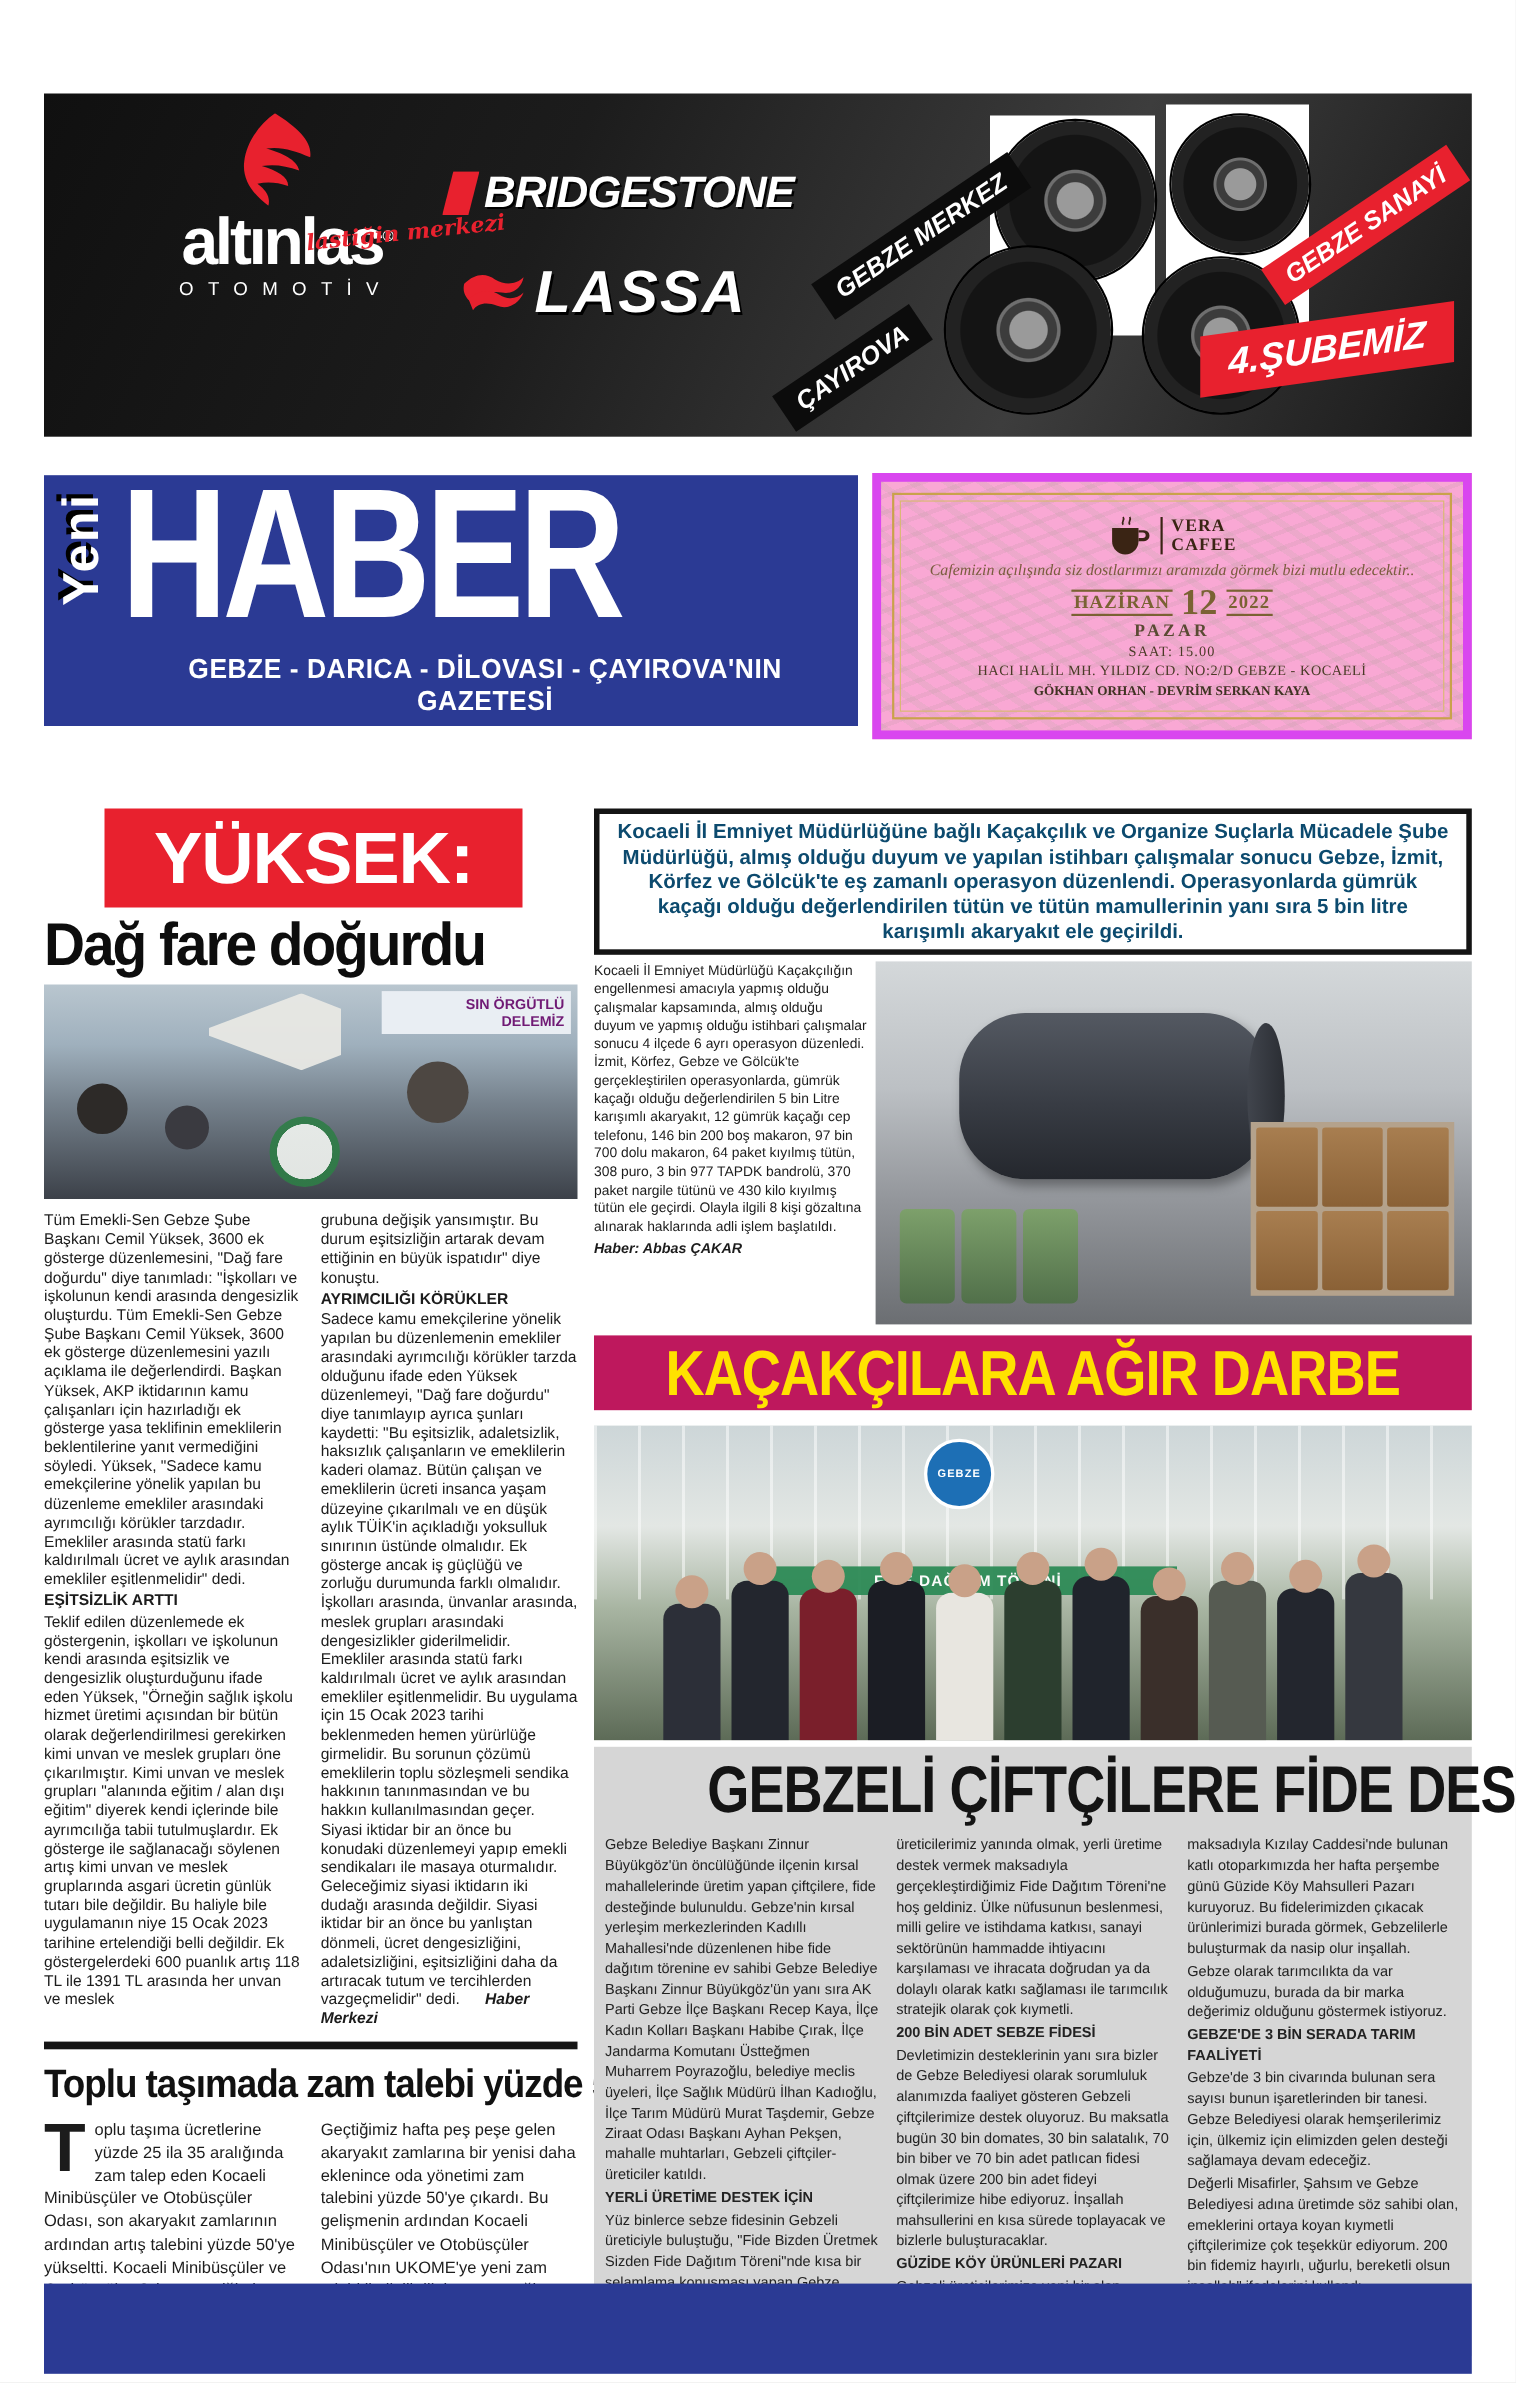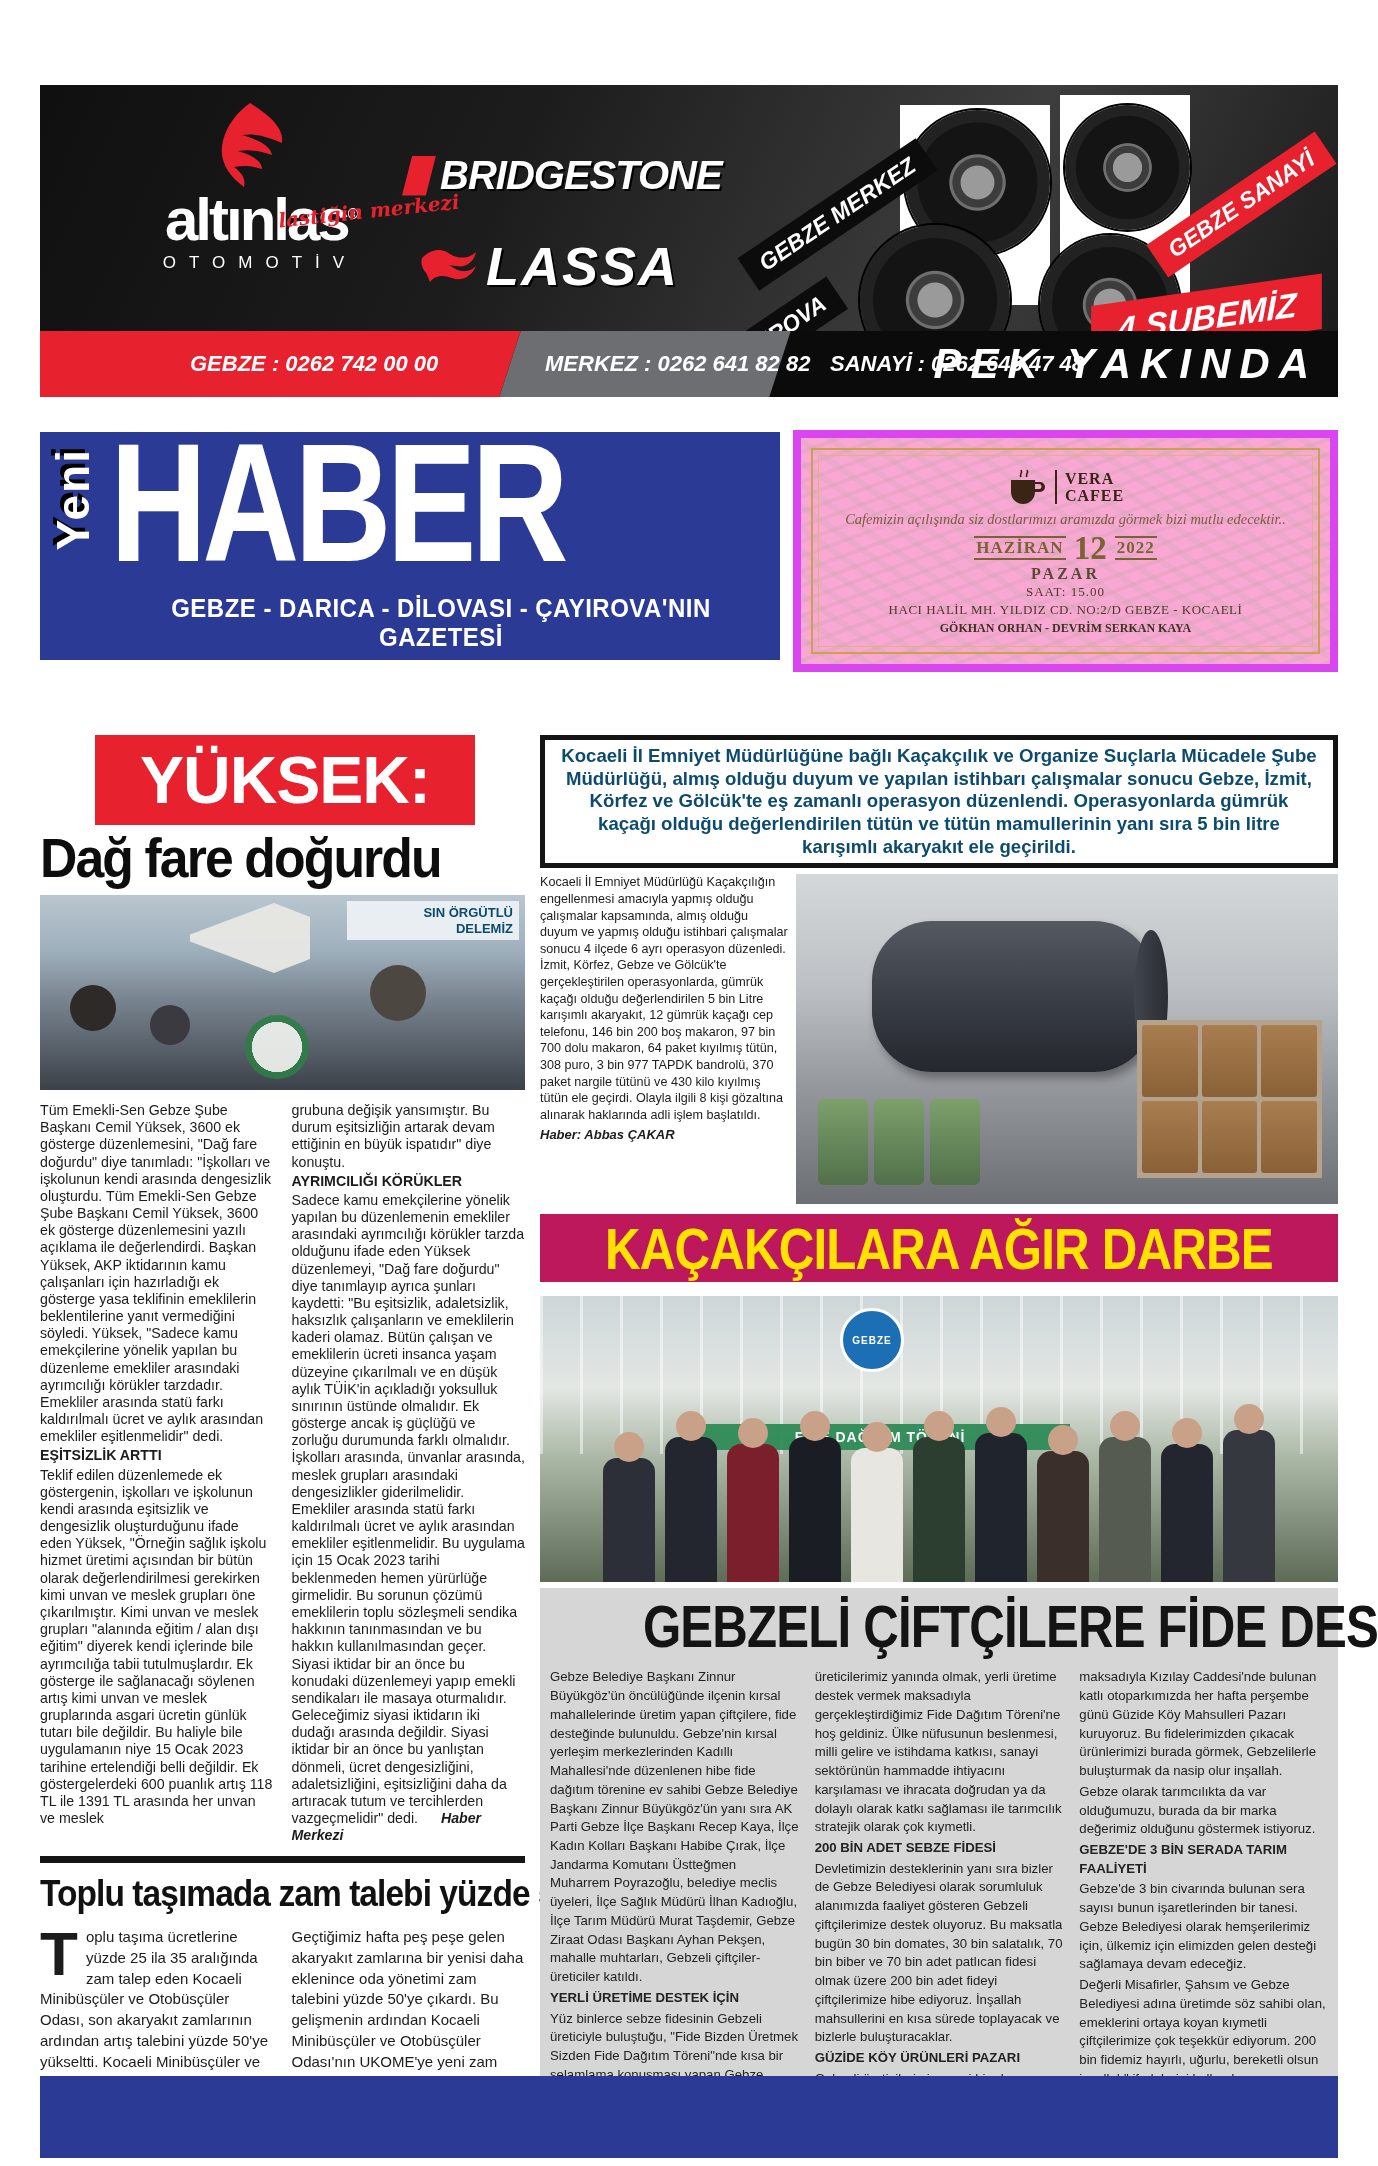--- a/index.html
+++ b/index.html
@@ -87,21 +87,21 @@
   
   .leftcol{position:absolute;left:40px;top:735px;width:485px;}
   .kicker{width:380px;margin-left:55px;height:90px;background:#e8212e;display:flex;align-items:center;
           justify-content:center;}
   .kicker span{color:#fff;font-weight:900;font-size:66px;letter-spacing:-1px;}
   .lead-headline{font-weight:900;font-size:55px;letter-spacing:-2px;color:#0d0d0d;line-height:58px;
                  margin-top:4px;transform:scaleX(0.94);transform-origin:left;white-space:nowrap;}
   .photo1{position:relative;width:485px;height:195px;margin-top:8px;overflow:hidden;
           background:linear-gradient(180deg,#b9c6cf 0%,#9fb0bd 28%,#76828d 55%,#3c4149 100%);}
   .p1-banner{position:absolute;top:6px;right:6px;width:160px;padding:4px 6px;background:#e9eef3;
-             color:#0c4a6e;font-weight:900;font-size:13px;text-align:right;line-height:1.2;}
+             color:#701a75;font-weight:900;font-size:13px;text-align:right;line-height:1.2;}
   .p1-mega{position:absolute;left:150px;top:8px;width:120px;height:70px;background:#e8e8e4;
            clip-path:polygon(0 45%,70% 0,100% 20%,100% 80%,70% 100%,0 55%);opacity:.95;}
   .p1-head{position:absolute;border-radius:50%;background:#2d2a28;}
   .p1-emblem{position:absolute;left:205px;top:120px;width:64px;height:64px;border-radius:50%;
              background:radial-gradient(circle,#f3f6f2 0 55%,#2e7d46 56% 100%);opacity:.9;}
   .body-cols{display:flex;gap:18px;margin-top:12px;}
   .bcol{flex:1;font-size:14.2px;line-height:1.21;color:#1c1c1c;}
   .para{margin:0 0 2px 0;}
   .para.h{font-weight:900;margin-top:2px;}
   .tail{font-weight:bold;font-style:italic;margin-left:19px;}
@@ -201,28 +201,20 @@
       <div class="tire-back" style="left:320px;top:10px;width:130px;height:220px;"></div>
       <div class="tire" style="left:165px;top:25px;width:145px;height:145px;"></div>
       <div class="tire" style="left:325px;top:20px;width:125px;height:125px;"></div>
       <div class="tire" style="left:120px;top:140px;width:150px;height:150px;"></div>
       <div class="tire" style="left:300px;top:150px;width:140px;height:140px;"></div>
       <div class="ribbon r-black" style="left:-10px;top:110px;transform:rotate(-34deg);font-size:23px;">GEBZE MERKEZ</div>
       <div class="ribbon r-red" style="left:400px;top:100px;transform:rotate(-34deg);font-size:23px;">GEBZE SANAYİ</div>
       <div class="ribbon r-black" style="left:-40px;top:230px;transform:rotate(-34deg);font-size:23px;">ÇAYIROVA</div>
       <div class="ribbon r-red" style="left:350px;top:205px;transform:rotate(-8deg) skewX(-8deg);font-size:34px;padding:8px 26px;">4.ŞUBEMİZ</div>
     </div>
-    <div class="contactbar">
-      <div class="cb-red"></div>
-      <div class="cb-gray"></div>
-      <div class="cb-text cb-t1">GEBZE : 0262 742 00 00</div>
-      <div class="cb-text cb-t2">MERKEZ : 0262 641 82 82</div>
-      <div class="cb-text cb-t3">SANAYİ : 0262 646 47 48</div>
-      <div class="cb-soon">PEK YAKINDA</div>
-    </div>
   </div>
 
   <div class="masthead">
     <div class="yeni">Yeni</div>
     <div class="haber">HABER</div>
     <div class="mast-sub">GEBZE - DARICA - DİLOVASI - ÇAYIROVA'NIN GAZETESİ</div>
   </div>
 
   <div class="vera">
     <div class="vera-marble"></div>

